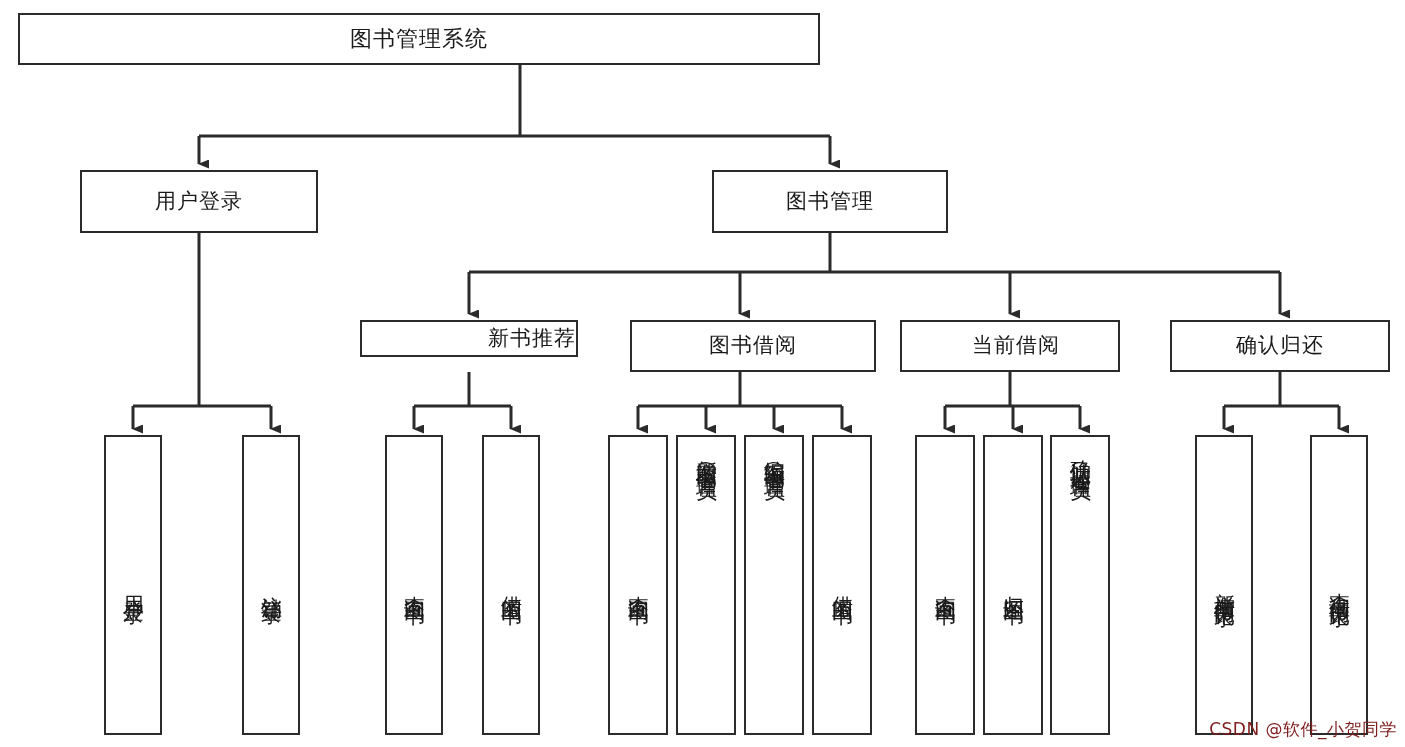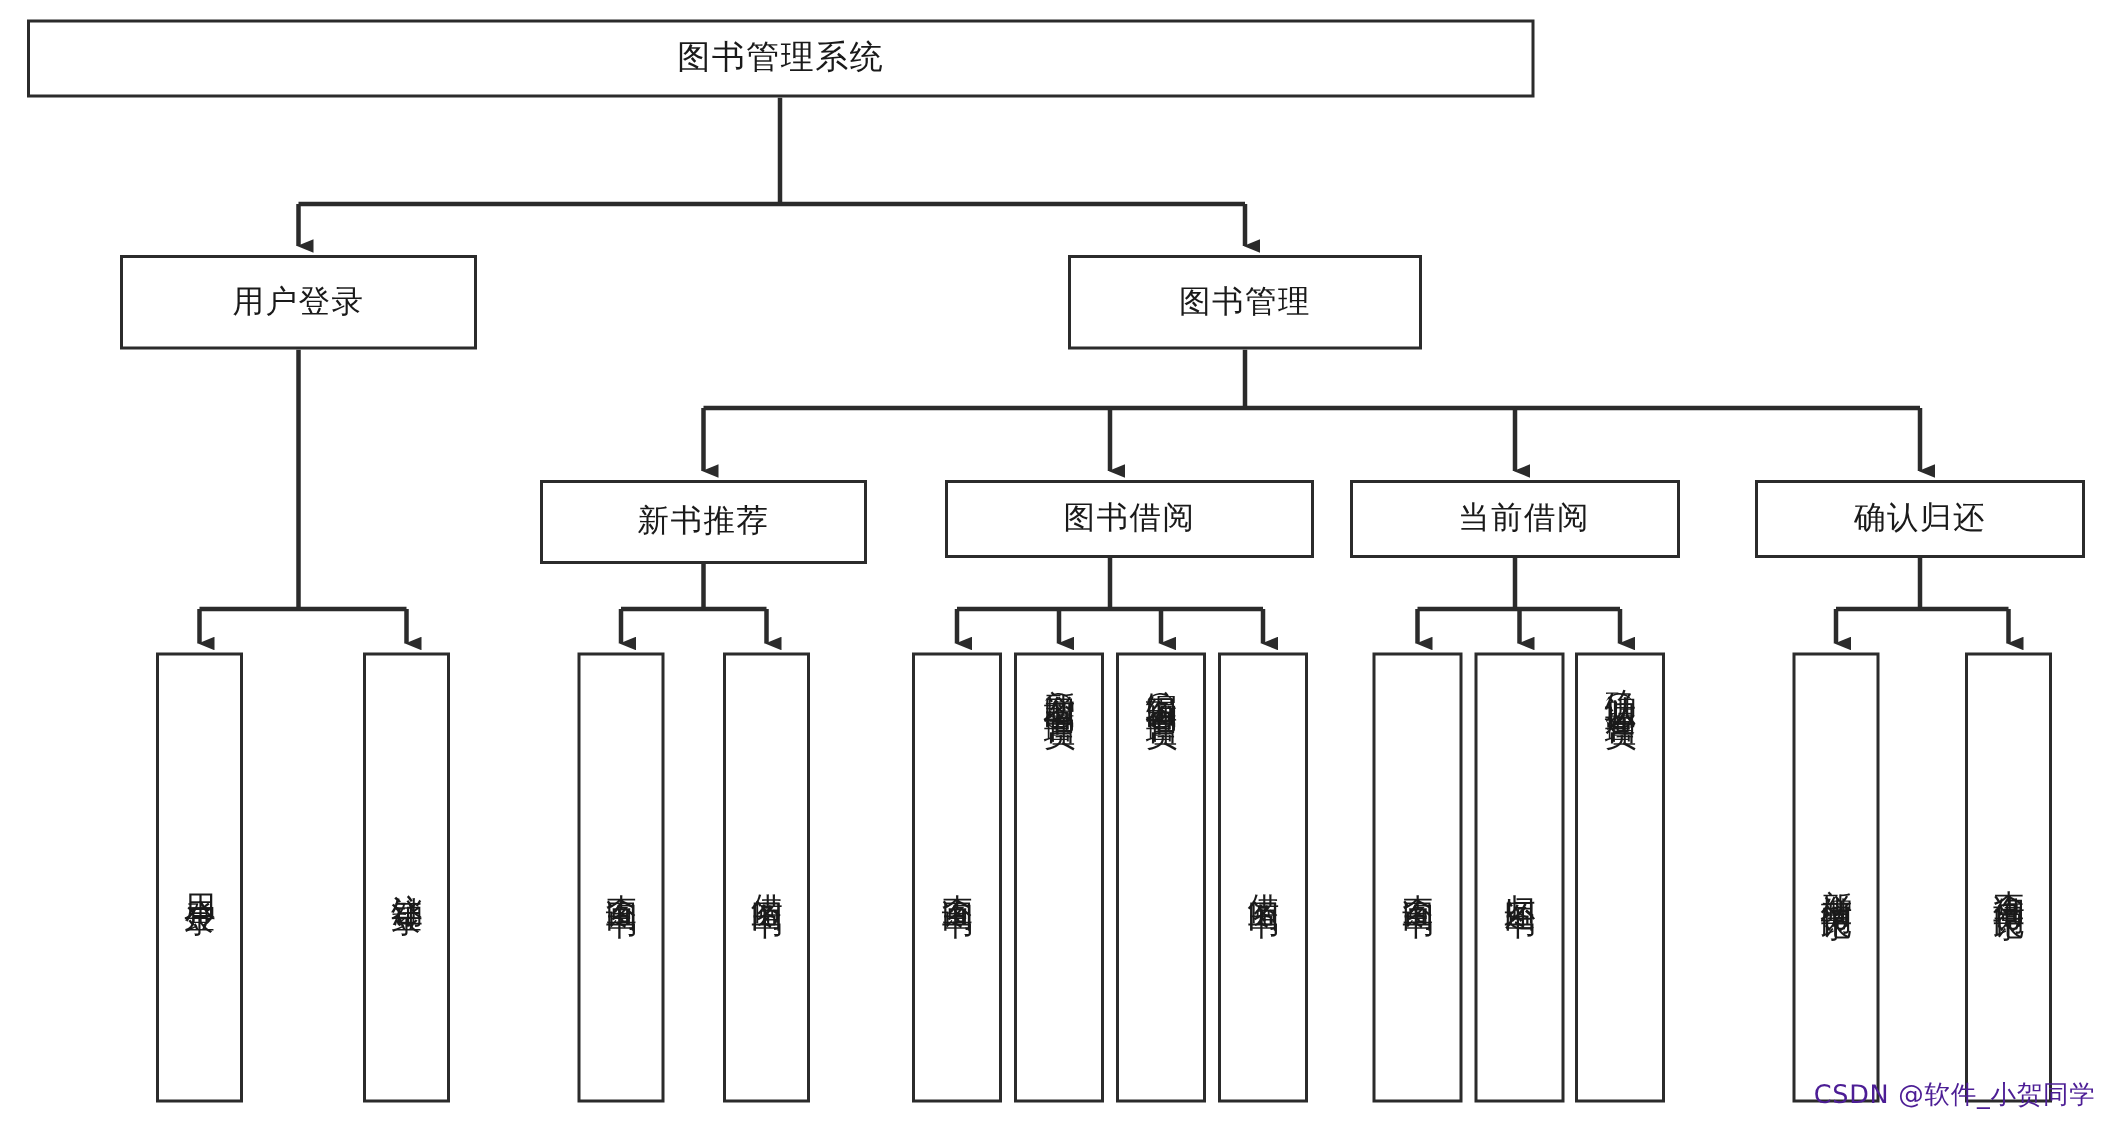--- a/index.html
+++ b/index.html
@@ -9,21 +9,21 @@
   svg.lines{position:absolute;left:0;top:0;width:1405px;height:747px;pointer-events:none;}
   .node{position:absolute;box-sizing:border-box;background:#ffffff;
         border:2px solid #2b2b2b;display:flex;align-items:center;justify-content:center;
         color:#1a1a1a;}
   .node.h{font-size:21px;line-height:1.1;letter-spacing:1px;}
   .node.root{font-size:22px;}
   .node.v{writing-mode:vertical-rl;text-orientation:upright;
           align-items:center;justify-content:center;
           font-size:21px;line-height:1.18;letter-spacing:3px;padding:6px 0;}
   .node.v.top{justify-content:flex-start;}
-  .watermark{position:absolute;right:8px;bottom:6px;font-size:17px;color:#4c1d95;
+  .watermark{position:absolute;right:8px;bottom:6px;font-size:17px;color:#7f1d1d;
              letter-spacing:0.5px;white-space:nowrap;}
 </style>
 </head>
 <body>
 
 <div id="stage">
 
   <svg class="lines" viewBox="0 0 1405 747" xmlns="http://www.w3.org/2000/svg">
     <defs>
       <marker id="arw" markerWidth="9" markerHeight="11" refX="4.5" refY="10" orient="auto" markerUnits="userSpaceOnUse">
@@ -67,32 +67,32 @@
       <path d="M1013,406 L1013,429" marker-end="url(#arw)"></path>
       <path d="M1080,406 L1080,429" marker-end="url(#arw)"></path>
 
       <path d="M1280,372 L1280,406"></path>
       <path d="M1224,406 L1339,406"></path>
       <path d="M1224,406 L1224,429" marker-end="url(#arw)"></path>
       <path d="M1339,406 L1339,429" marker-end="url(#arw)"></path>
     </g>
   </svg>
 
-  <div class="node h root" style="left:18px;top:13px;width:1005px;height:52px;align-items:center;">
+  <div class="node h root" style="left:18px;top:13px;width:802px;height:52px;align-items:center;">
     <span>图书管理系统</span>
   </div>
 
   <div class="node h" style="left:80px;top:170px;width:238px;height:63px;">
     <span>用户登录</span>
   </div>
   <div class="node h" style="left:712px;top:170px;width:236px;height:63px;">
     <span>图书管理</span>
   </div>
 
-  <div class="node h" style="left:360px;top:320px;width:218px;height:56px;">
+  <div class="node h" style="left:360px;top:320px;width:218px;height:37px;justify-content:flex-end;">
     <span>新书推荐</span>
   </div>
   <div class="node h" style="left:630px;top:320px;width:246px;height:52px;">
     <span>图书借阅</span>
   </div>
   <div class="node h" style="left:900px;top:320px;width:220px;height:52px;padding-left:12px;">
     <span>当前借阅</span>
   </div>
   <div class="node h" style="left:1170px;top:320px;width:220px;height:52px;">
     <span>确认归还</span>

